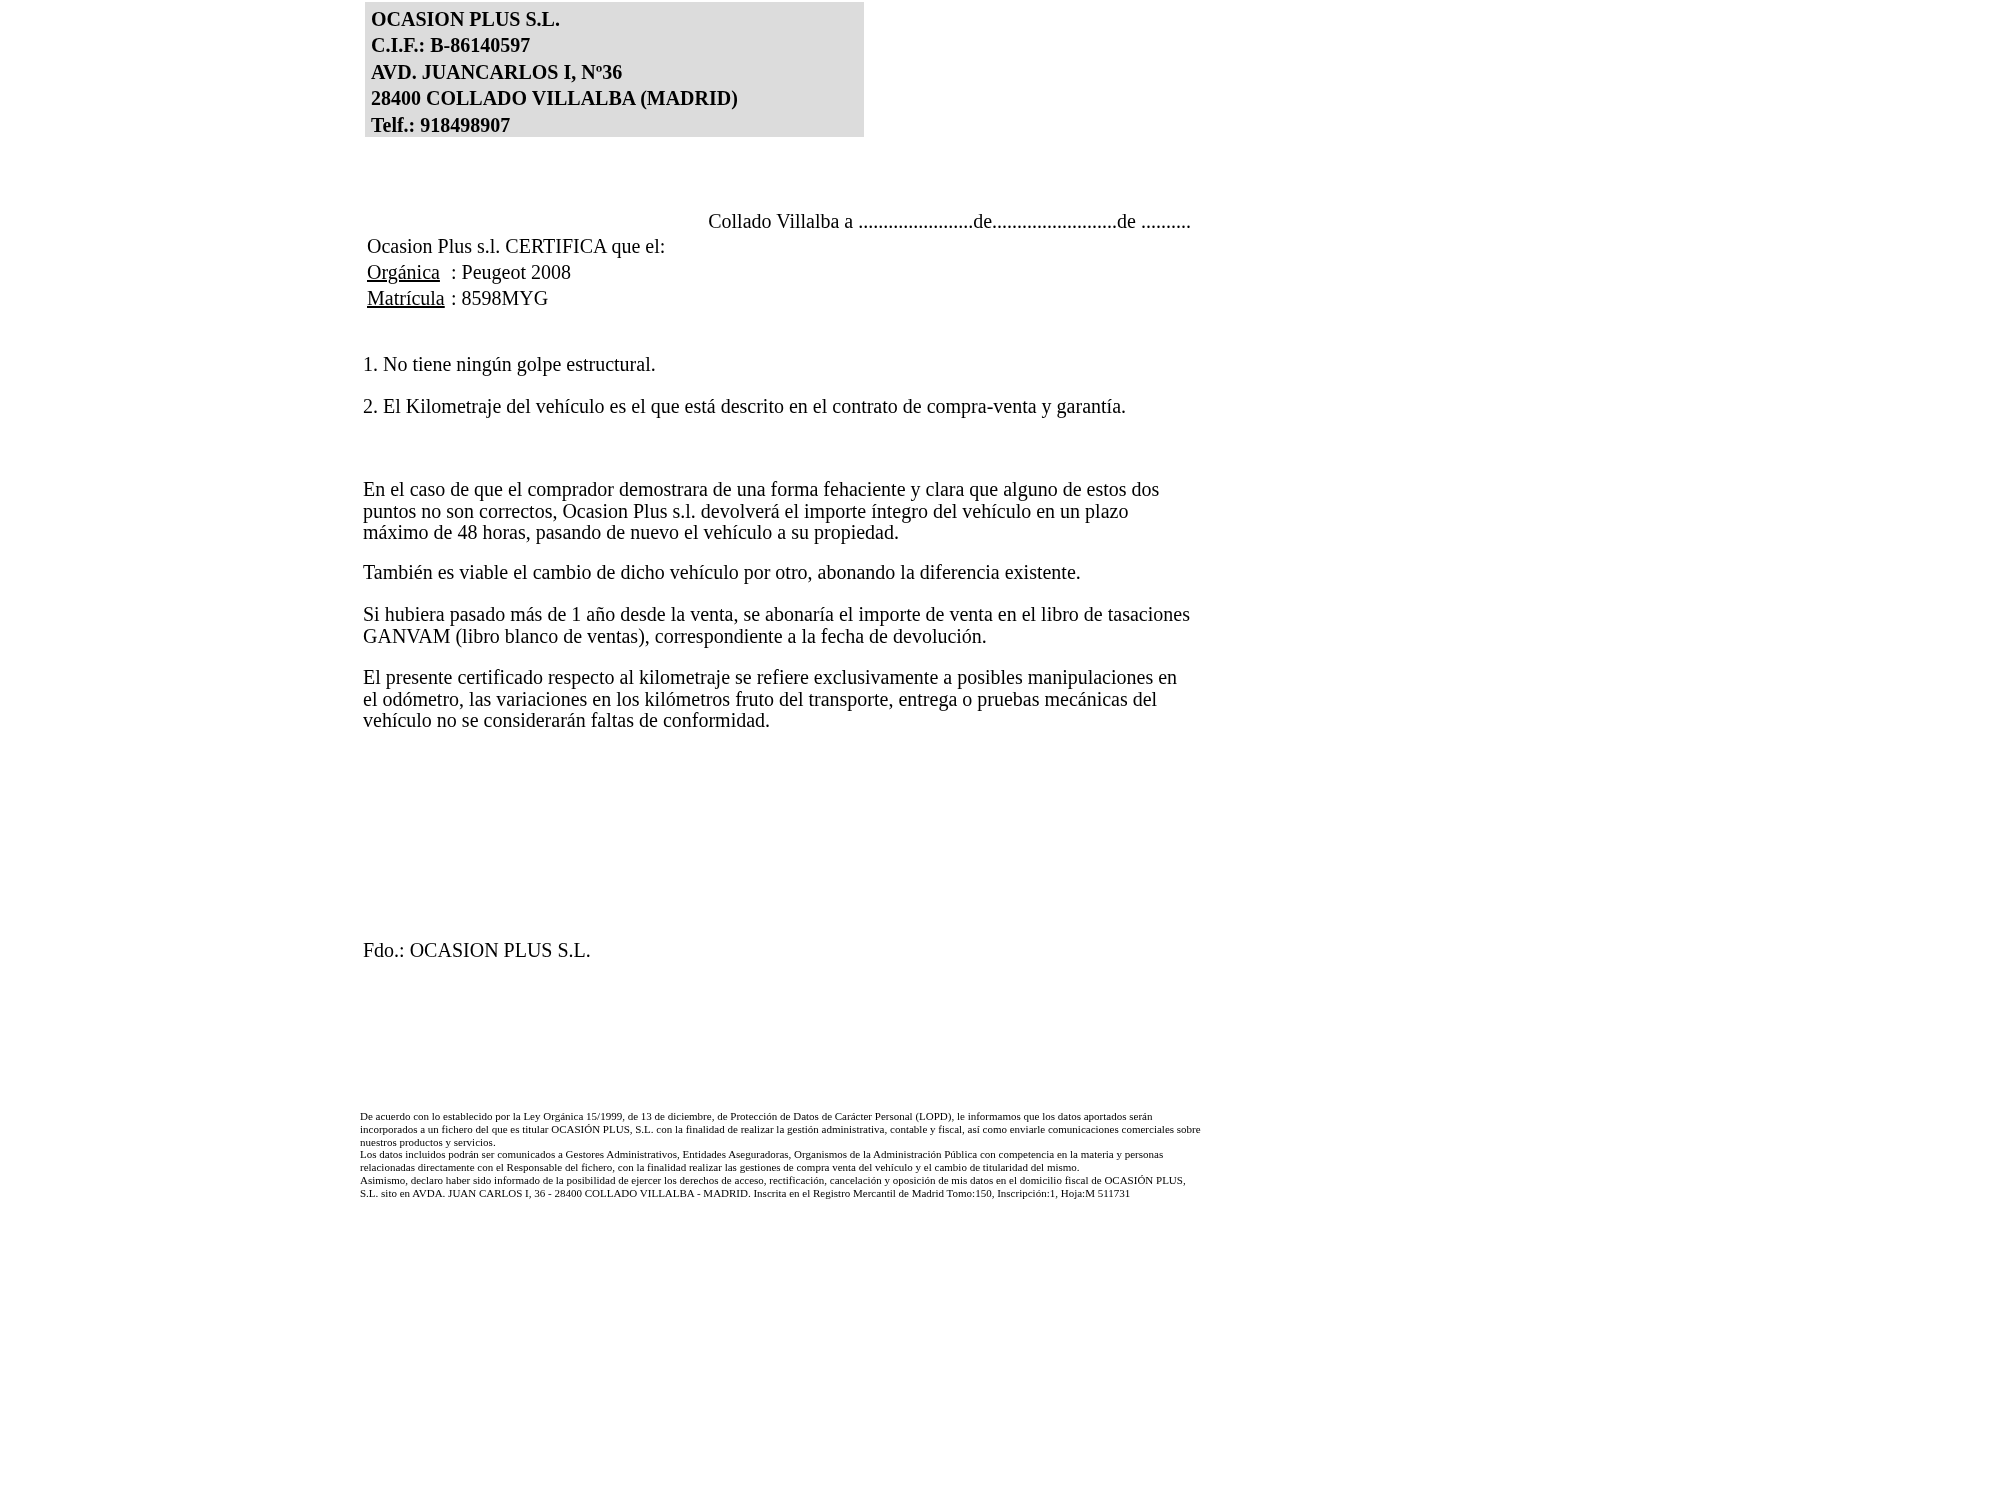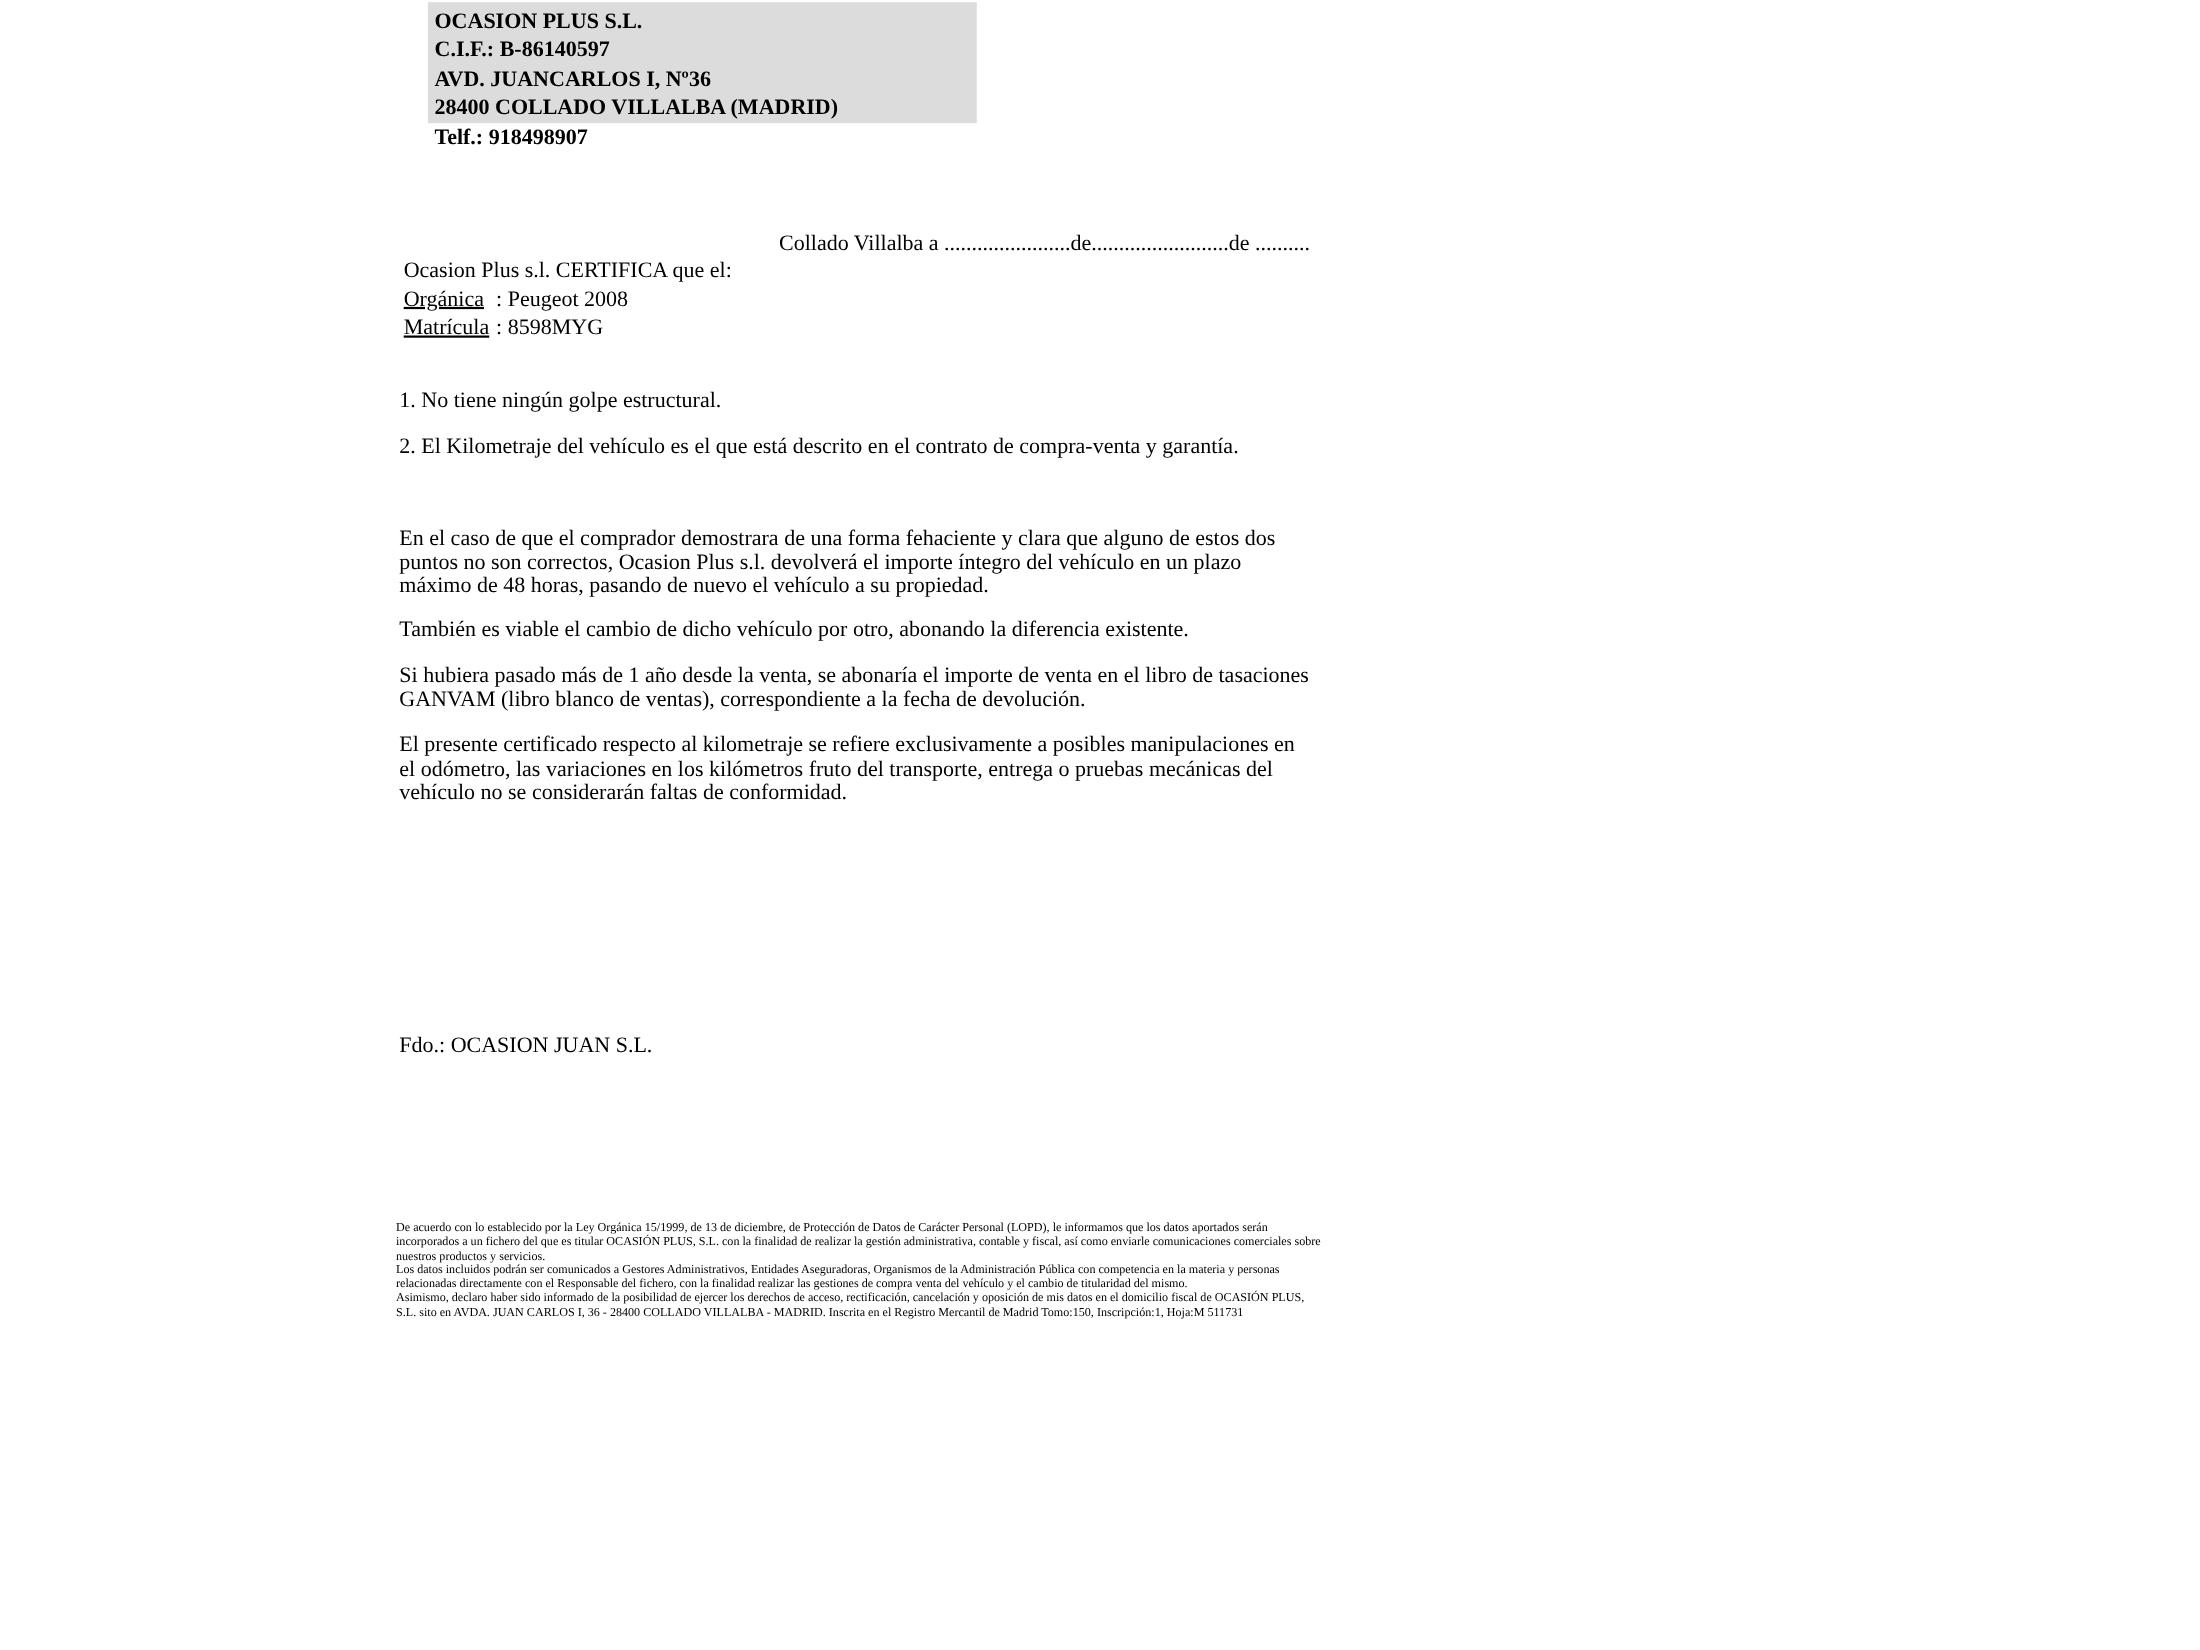--- a/index.html
+++ b/index.html
@@ -17,24 +17,23 @@
   .page {
     position: absolute;
     inset: 0;
     background: #ffffff;
   }
   .letterhead {
     position: absolute;
     left: 365px;
     top: 2px;
     width: 499px;
-    height: 110px;
+    height: 135px;
     background: #dcdcdc;
     padding: 4px 0 0 6px;
-    margin-left: 24px;
   }
   .letterhead .lh-line {
     font-weight: bold;
     font-size: 20px;
     line-height: 26.4px;
     white-space: nowrap;
   }
   .content {
     position: absolute;
     left: 363px;
@@ -106,21 +105,21 @@
     </div>
 
     <div class="point-1">1. No tiene ningún golpe estructural.</div>
     <div class="point-2">2. El Kilometraje del vehículo es el que está descrito en el contrato de compra-venta y garantía.</div>
 
     <div class="para para-1">En el caso de que el comprador demostrara de una forma fehaciente y clara que alguno de estos dos puntos no son correctos, Ocasion Plus s.l. devolverá el importe íntegro del vehículo en un plazo máximo de 48 horas, pasando de nuevo el vehículo a su propiedad.</div>
     <div class="para para-2">También es viable el cambio de dicho vehículo por otro, abonando la diferencia existente.</div>
     <div class="para para-3">Si hubiera pasado más de 1 año desde la venta, se abonaría el importe de venta en el libro de tasaciones GANVAM (libro blanco de ventas), correspondiente a la fecha de devolución.</div>
     <div class="para para-4">El presente certificado respecto al kilometraje se refiere exclusivamente a posibles manipulaciones en el odómetro, las variaciones en los kilómetros fruto del transporte, entrega o pruebas mecánicas del vehículo no se considerarán faltas de conformidad.</div>
 
-    <div class="signature">Fdo.: OCASION JUAN S.L.</div>
+    <div class="signature">Fdo.: OCASION PLUS S.L.</div>
 
   </div>
 
   <div class="legal">
     <div>De acuerdo con lo establecido por la Ley Orgánica 15/1999, de 13 de diciembre, de Protección de Datos de Carácter Personal (LOPD), le informamos que los datos aportados serán incorporados a un fichero del que es titular OCASIÓN PLUS, S.L. con la finalidad de realizar la gestión administrativa, contable y fiscal, así como enviarle comunicaciones comerciales sobre nuestros productos y servicios.</div>
     <div>Los datos incluidos podrán ser comunicados a Gestores Administrativos, Entidades Aseguradoras, Organismos de la Administración Pública con competencia en la materia y personas relacionadas directamente con el Responsable del fichero, con la finalidad realizar las gestiones de compra venta del vehículo y el cambio de titularidad del mismo.</div>
     <div>Asimismo, declaro haber sido informado de la posibilidad de ejercer los derechos de acceso, rectificación, cancelación y oposición de mis datos en el domicilio fiscal de OCASIÓN PLUS, S.L. sito en AVDA. JUAN CARLOS I, 36 - 28400 COLLADO VILLALBA - MADRID. Inscrita en el Registro Mercantil de Madrid Tomo:150, Inscripción:1, Hoja:M 511731</div>
   </div>
 
 </div>

